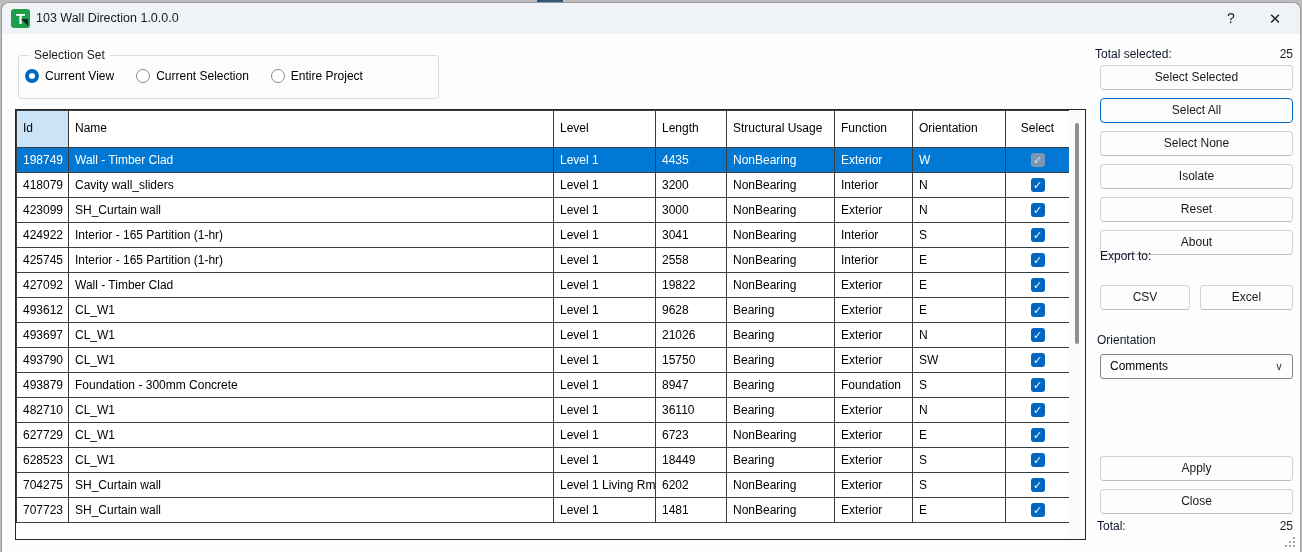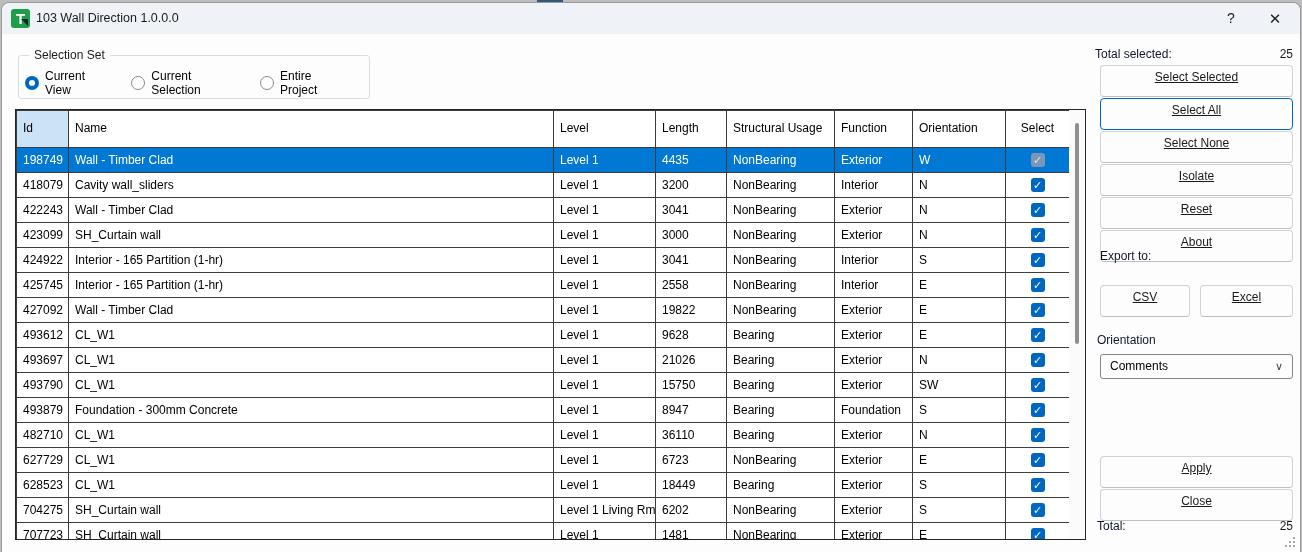--- a/index.html
+++ b/index.html
@@ -22,21 +22,21 @@
     color:#ffffff; font-weight:bold; font-size:15px; line-height:19px; text-align:center; }
   .app-icon .cursor { position:absolute; right:2px; bottom:2px; width:0; height:0;
     border-left:7px solid #16222e; border-bottom:7px solid transparent; transform:rotate(90deg); }
   .title-text { position:absolute; left:34px; top:8px; font-size:12.5px; color:#1a1a1a; }
   .tb-btn { position:absolute; top:0; width:42px; height:31px; text-align:center;
     line-height:31px; font-size:14px; color:#1b1b1b; cursor:default; }
   .tb-help { right:48px; }
   .tb-close { right:4px; font-size:15px; }
 
   
-  .groupbox { position:absolute; left:16px; top:52px; width:352px; height:44px;
+  .groupbox { position:absolute; left:16px; top:52px; width:421px; height:44px;
     border:1px solid #dcdcdc; border-radius:3px; }
   .groupbox-label { position:absolute; left:10px; top:-8px; background:#fdfdfd;
     padding:0 5px; font-size:12px; color:#1a1a1a; }
   .radio-row { position:absolute; left:6px; top:13px; display:flex; }
   .radio-item { display:flex; align-items:center; margin-right:22px; }
   .radio-circle { width:14px; height:14px; border-radius:50%; border:1px solid #8a8a8a;
     background:#fff; margin-right:6px; position:relative; flex:0 0 auto; }
   .radio-circle.on { border:none; background:#0067c0; }
   .radio-circle.on::after { content:""; position:absolute; left:4px; top:4px;
     width:6px; height:6px; border-radius:50%; background:#ffffff; }
@@ -61,24 +61,24 @@
     text-align:center; vertical-align:middle; }
   tr.selected .chk { background:#7e96b5; color:#dde5ee; }
 
   .scroll-gutter { position:relative; flex:1; background:#fbfbfb; }
   .scroll-thumb { position:absolute; left:6px; top:13px; width:4px; height:221px;
     background:#8f8f8f; border-radius:2px; }
 
   
   .rp-label { position:absolute; font-size:12px; color:#0f172a; }
   .rp-value { position:absolute; font-size:12px; color:#1a1a1a; text-align:right; }
-  .btn { position:absolute; left:1098px; width:193px; height:32px;
+  .btn { position:absolute; left:1098px; width:193px; height:25px;
     background:#fdfdfd; border:1px solid #d2d2d2; border-bottom-color:#bfbfbf;
     border-radius:4px; font-size:12px; color:#1a1a1a; text-align:center;
-    line-height:23px; cursor:default;text-decoration:underline; }
+    line-height:23px; cursor:default; }
   .btn.focused { border:1.5px solid #0067c0; line-height:22px; }
   .btn.small-1 { width:90px; }
   .btn.small-2 { left:1198px; width:93px; }
   .dropdown { position:absolute; left:1098px; top:351px; width:193px; height:25px;
     background:#fdfdfd; border:1px solid #858585; border-radius:3px;
     font-size:12px; color:#000; line-height:23px; padding-left:9px; }
   .dropdown .chev { position:absolute; right:9px; top:0; color:#454545; font-size:11px; }
 
   .grip { position:absolute; right:4px; bottom:4px; width:12px; height:12px; }
   .grip::after { content:""; position:absolute; right:1px; bottom:1px;
@@ -160,30 +160,20 @@
               <td>418079</td>
               <td>Cavity wall_sliders</td>
               <td>Level 1</td>
               <td>3200</td>
               <td>NonBearing</td>
               <td>Interior</td>
               <td>N</td>
               <td class="sel-col"><span class="chk">✓</span></td>
             </tr>
             <tr>
-              <td>422243</td>
-              <td>Wall - Timber Clad</td>
-              <td>Level 1</td>
-              <td>3041</td>
-              <td>NonBearing</td>
-              <td>Exterior</td>
-              <td>N</td>
-              <td class="sel-col"><span class="chk">✓</span></td>
-            </tr>
-            <tr>
               <td>423099</td>
               <td>SH_Curtain wall</td>
               <td>Level 1</td>
               <td>3000</td>
               <td>NonBearing</td>
               <td>Exterior</td>
               <td>N</td>
               <td class="sel-col"><span class="chk">✓</span></td>
             </tr>
             <tr>

